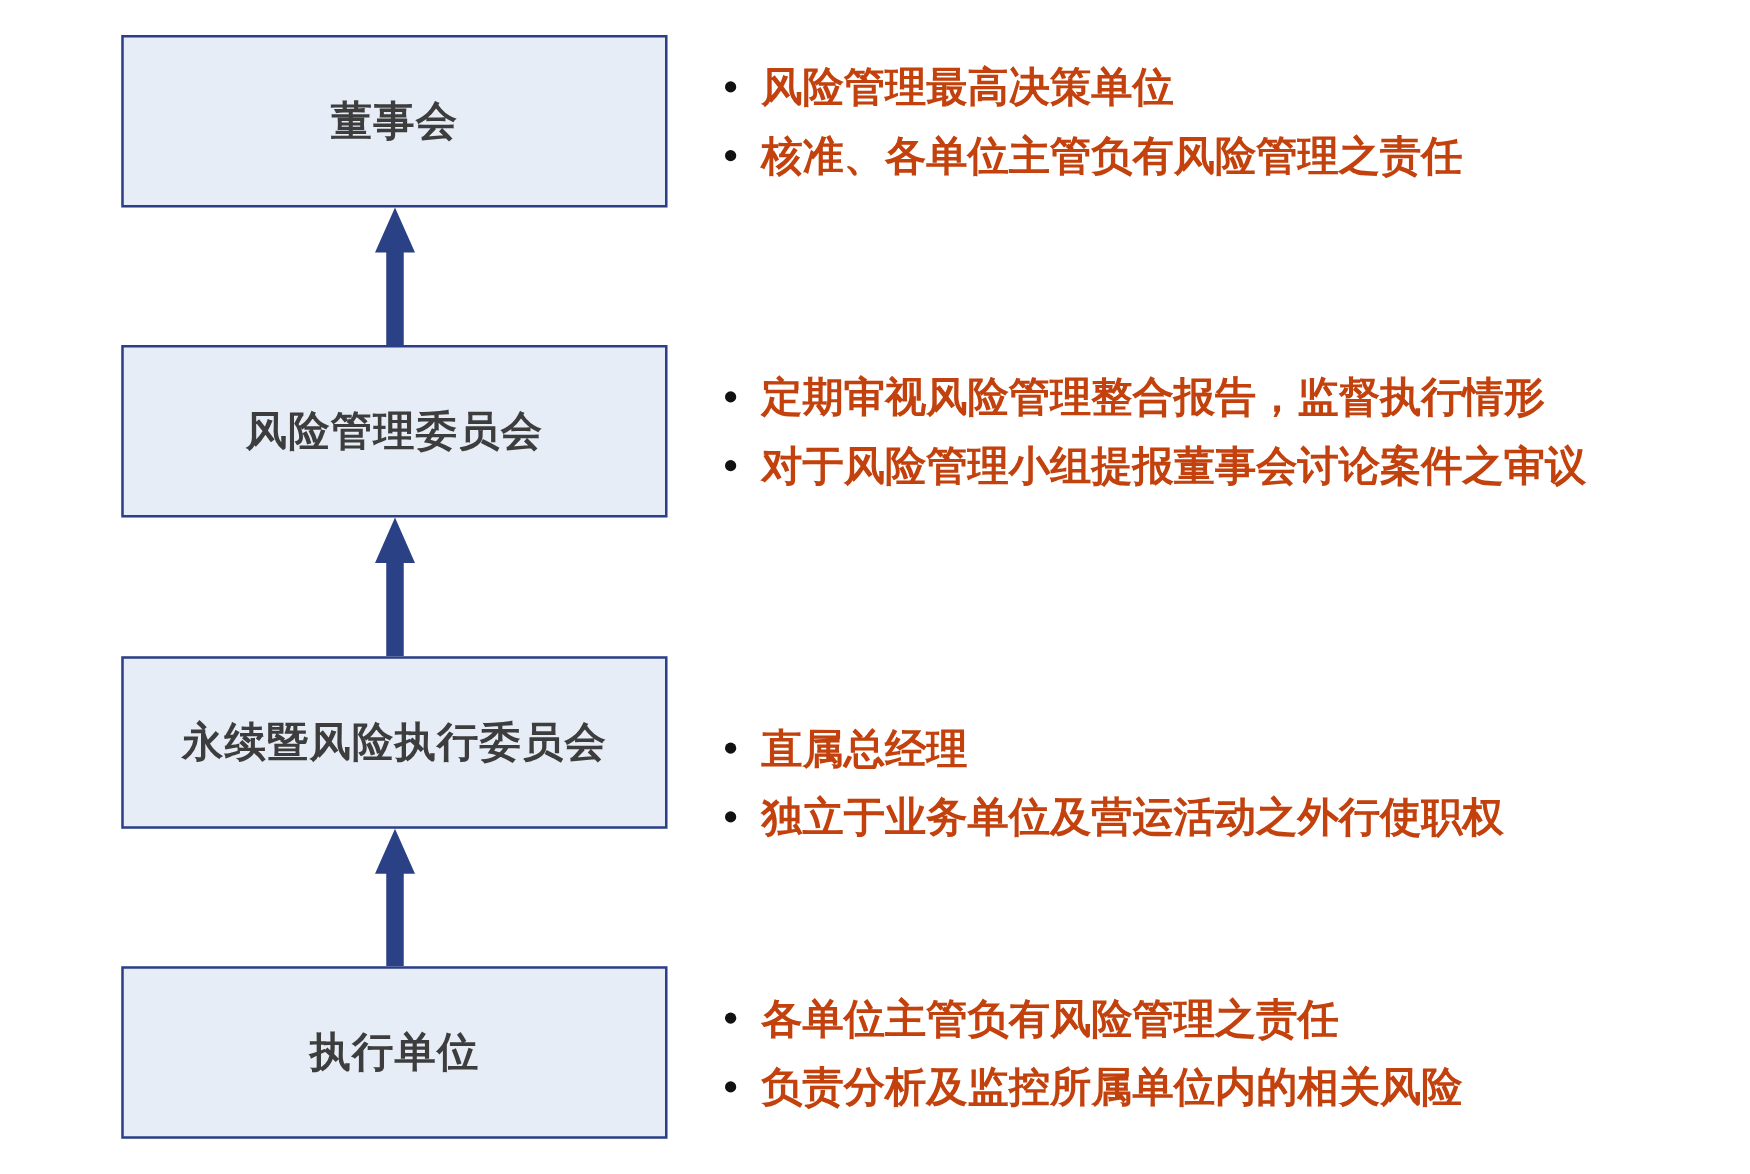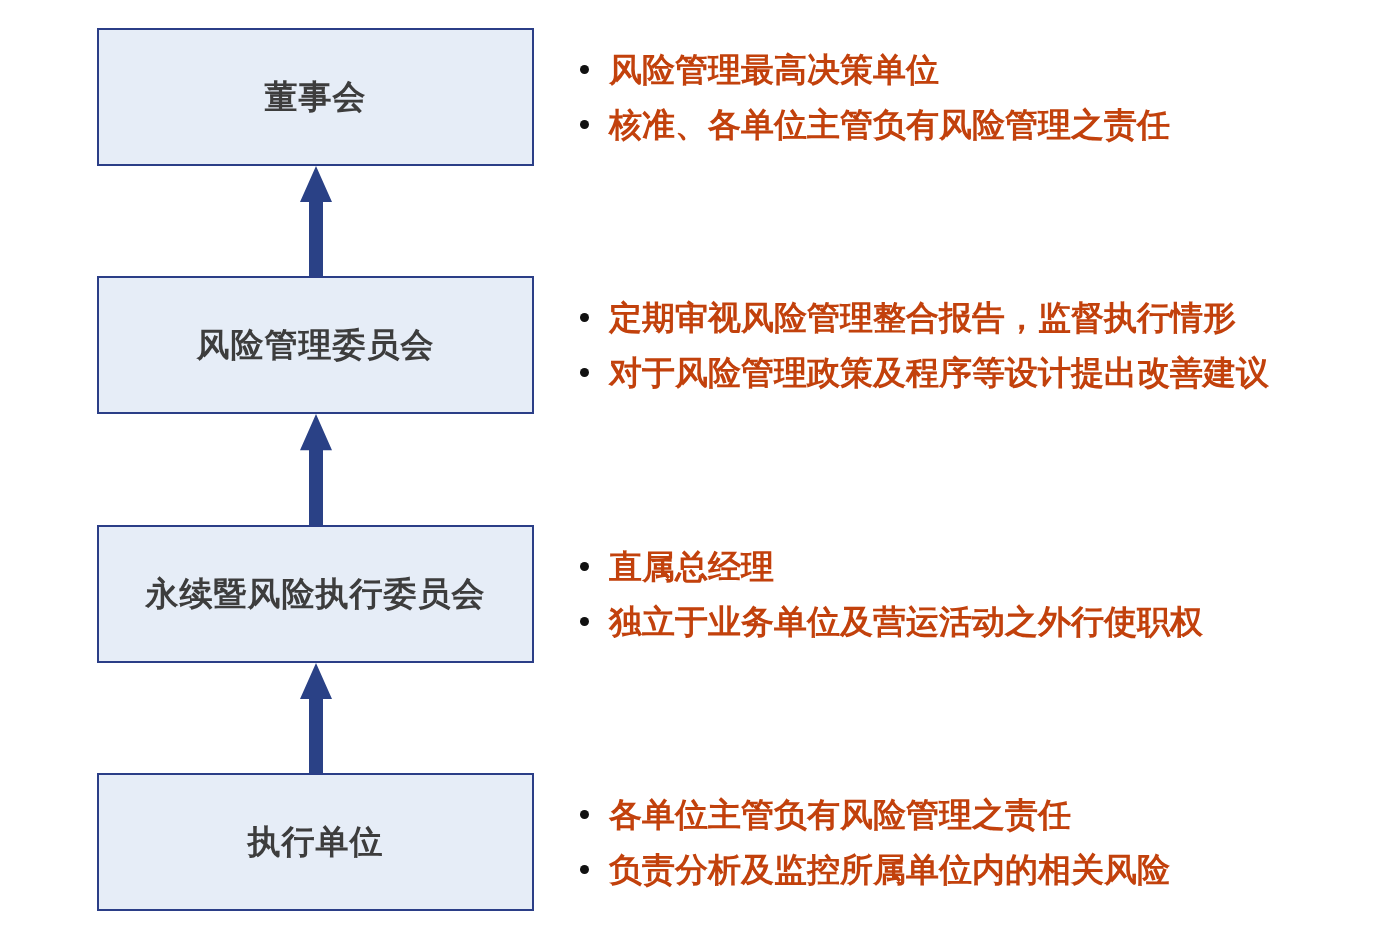--- a/index.html
+++ b/index.html
@@ -92,32 +92,32 @@
   <div class="level-box" style="top:276px;">
     <span class="level-title">风险管理委员会</span>
   </div>
   <ul class="bullets" style="top:345px;">
     <li>
       <span class="bullet-dot"></span>
       <span class="bullet-text">定期审视风险管理整合报告，监督执行情形</span>
     </li>
     <li>
       <span class="bullet-dot"></span>
-      <span class="bullet-text">对于风险管理政策及程序等设计提出改善建议</span>
+      <span class="bullet-text">对于风险管理小组提报董事会讨论案件之审议</span>
     </li>
   </ul>
 
   <svg class="up-arrow" style="top:414px;height:111px;" viewBox="0 0 32 110" preserveAspectRatio="none">
     <polygon points="16,0 32,36 23,36 23,110 9,110 9,36 0,36"></polygon>
   </svg>
 
   <div class="level-box" style="top:525px;">
     <span class="level-title">永续暨风险执行委员会</span>
   </div>
-  <ul class="bullets" style="top:594px;">
+  <ul class="bullets" style="top:626px;">
     <li>
       <span class="bullet-dot"></span>
       <span class="bullet-text">直属总经理</span>
     </li>
     <li>
       <span class="bullet-dot"></span>
       <span class="bullet-text">独立于业务单位及营运活动之外行使职权</span>
     </li>
   </ul>
 

